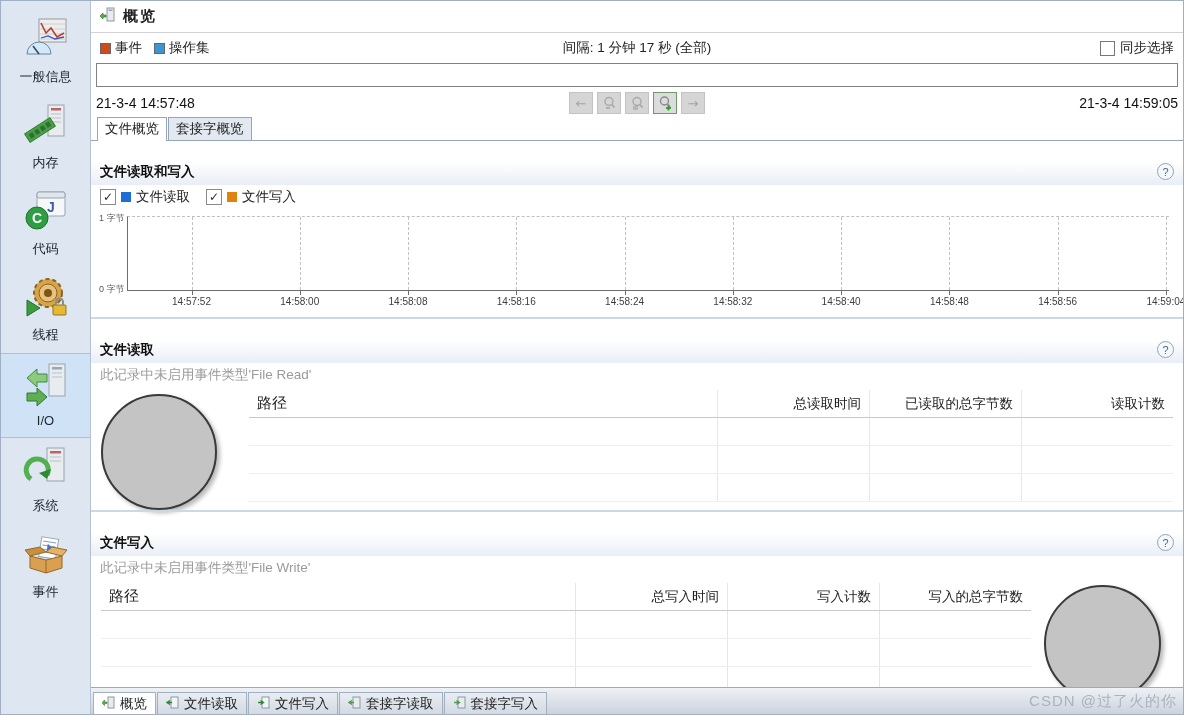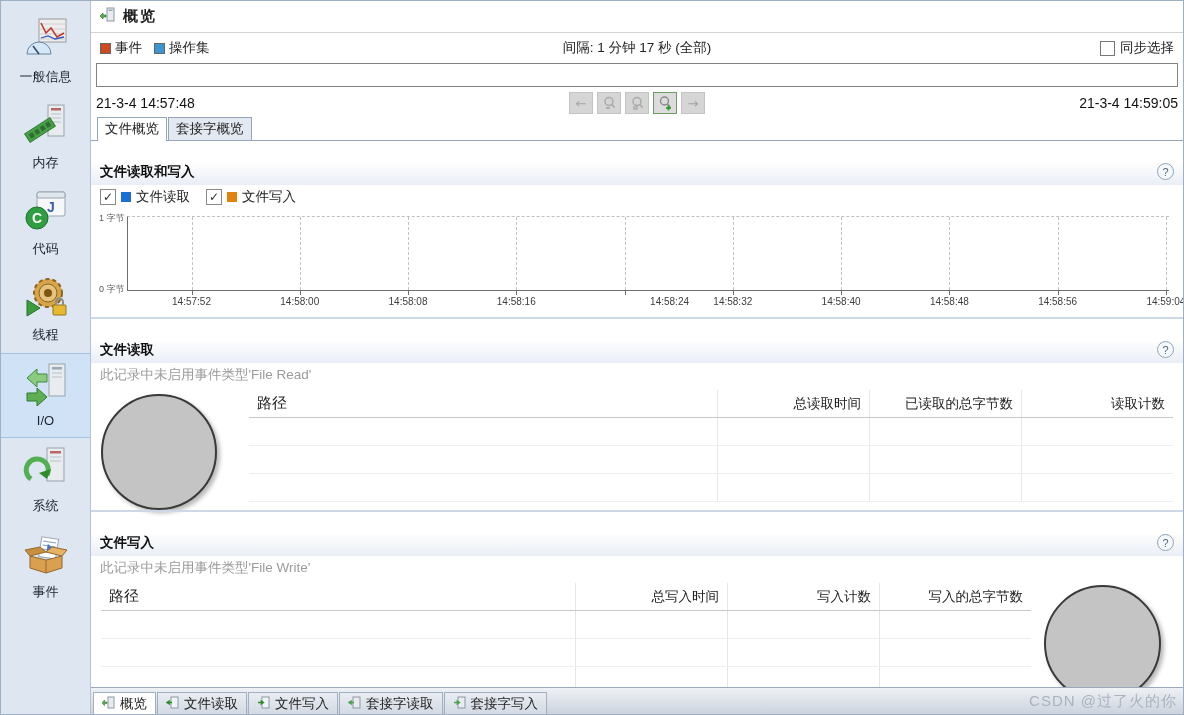--- a/index.html
+++ b/index.html
@@ -289,21 +289,21 @@
           <div class="plot">
               <div class="gridline" style="left: 6.1%;"></div>
               <div class="tick-label" style="left: 6.1%;">14:57:52</div>
               <div class="gridline" style="left: 16.5%;"></div>
               <div class="tick-label" style="left: 16.5%;">14:58:00</div>
               <div class="gridline" style="left: 26.9%;"></div>
               <div class="tick-label" style="left: 26.9%;">14:58:08</div>
               <div class="gridline" style="left: 37.3%;"></div>
               <div class="tick-label" style="left: 37.3%;">14:58:16</div>
               <div class="gridline" style="left: 47.7%;"></div>
-              <div class="tick-label" style="left: 47.7%; margin-left: 45px;">14:58:24</div>
+              <div class="tick-label" style="left: 47.7%;">14:58:24</div>
               <div class="gridline" style="left: 58.1%;"></div>
               <div class="tick-label" style="left: 58.1%;">14:58:32</div>
               <div class="gridline" style="left: 68.5%;"></div>
               <div class="tick-label" style="left: 68.5%;">14:58:40</div>
               <div class="gridline" style="left: 78.9%;"></div>
               <div class="tick-label" style="left: 78.9%;">14:58:48</div>
               <div class="gridline" style="left: 89.3%;"></div>
               <div class="tick-label" style="left: 89.3%;">14:58:56</div>
               <div class="gridline" style="left: 99.7%;"></div>
               <div class="tick-label" style="left: 99.7%;">14:59:04</div>

